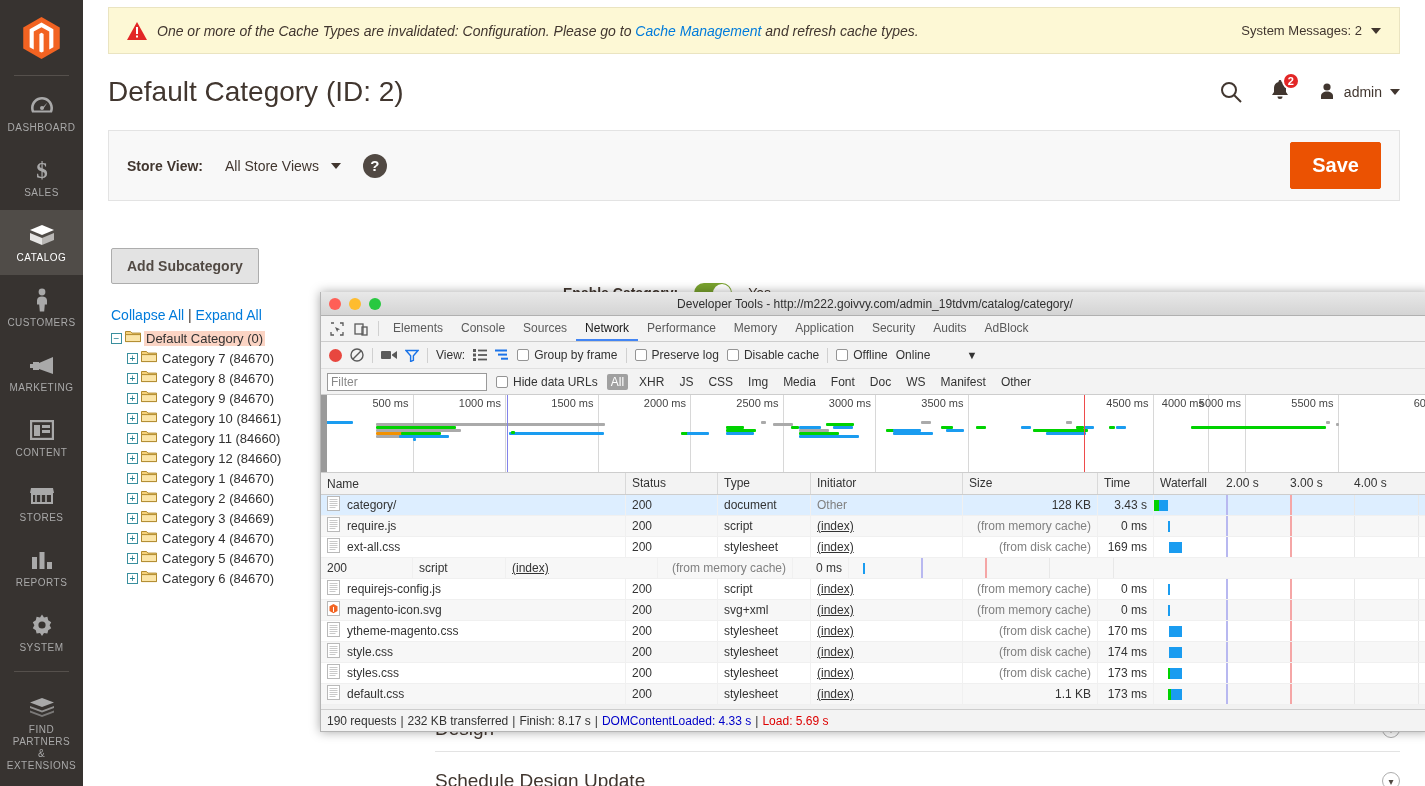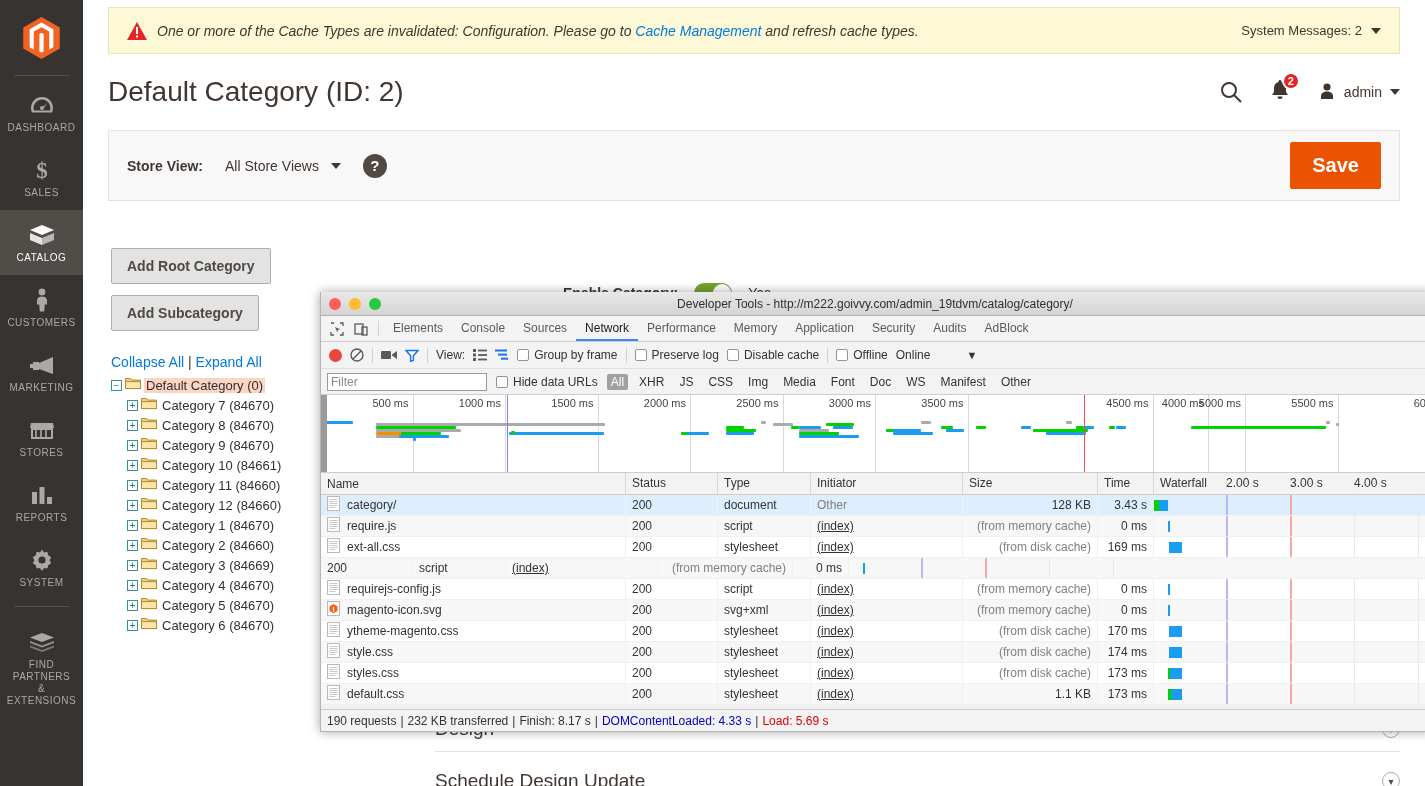--- a/index.html
+++ b/index.html
@@ -294,20 +294,31 @@
       <div class="nav-ico">
         <svg width="26" height="20" viewBox="0 0 26 20">
             <path d="M24 2 L10 8 L10 14 L24 19 Z"></path>
             <rect x="4" y="7" width="6" height="8"></rect>
             <rect x="1" y="9" width="3" height="4"></rect>
           </svg>
       </div>
       <div class="nav-label">MARKETING</div>
     </div>
 
+    <div class="nav-item">
+      <div class="nav-ico">
+        <svg width="24" height="20" viewBox="0 0 24 20">
+            <rect x="1" y="1" width="22" height="18" fill="none" stroke="currentColor" stroke-width="2.4"></rect>
+            <rect x="4" y="5" width="6" height="11"></rect>
+            <rect x="12" y="5" width="8" height="3"></rect>
+            <rect x="12" y="10" width="8" height="3"></rect>
+          </svg>
+      </div>
+      <div class="nav-label">CONTENT</div>
+    </div>
 
     <div class="nav-item">
       <div class="nav-ico">
         <svg width="26" height="18" viewBox="0 0 26 18">
             <path d="M2 2 L24 2 L25 7 L1 7 Z"></path>
             <rect x="3" y="8" width="20" height="9" fill="none" stroke="currentColor" stroke-width="2"></rect>
             <path d="M7 8 L7 17 M12 8 L12 17 M17 8 L17 17" stroke="currentColor" stroke-width="1.6"></path>
           </svg>
       </div>
       <div class="nav-label">STORES</div>
@@ -419,21 +430,20 @@
       <span>Design</span>
       <span class="chev-circle">▾</span>
     </div>
     <div class="sec-underline" style="top:751px;"></div>
     <div class="sec-row" style="top:770px;">
       <span>Schedule Design Update</span>
       <span class="chev-circle">▾</span>
     </div>
 
     <div class="cat-col">
-      <button class="btn-grey">Add Root Category</button>
       <button class="btn-grey">Add Subcategory</button>
       <div class="tree-links">
         <a>Collapse All</a>
         <span class="sep">|</span>
         <a>Expand All</a>
       </div>
       <div class="tree" id="tree-root">
           <div class="tree-row selected">
             <span class="tgl">−</span>
             <span><svg class="folder" viewBox="0 0 16 13">

